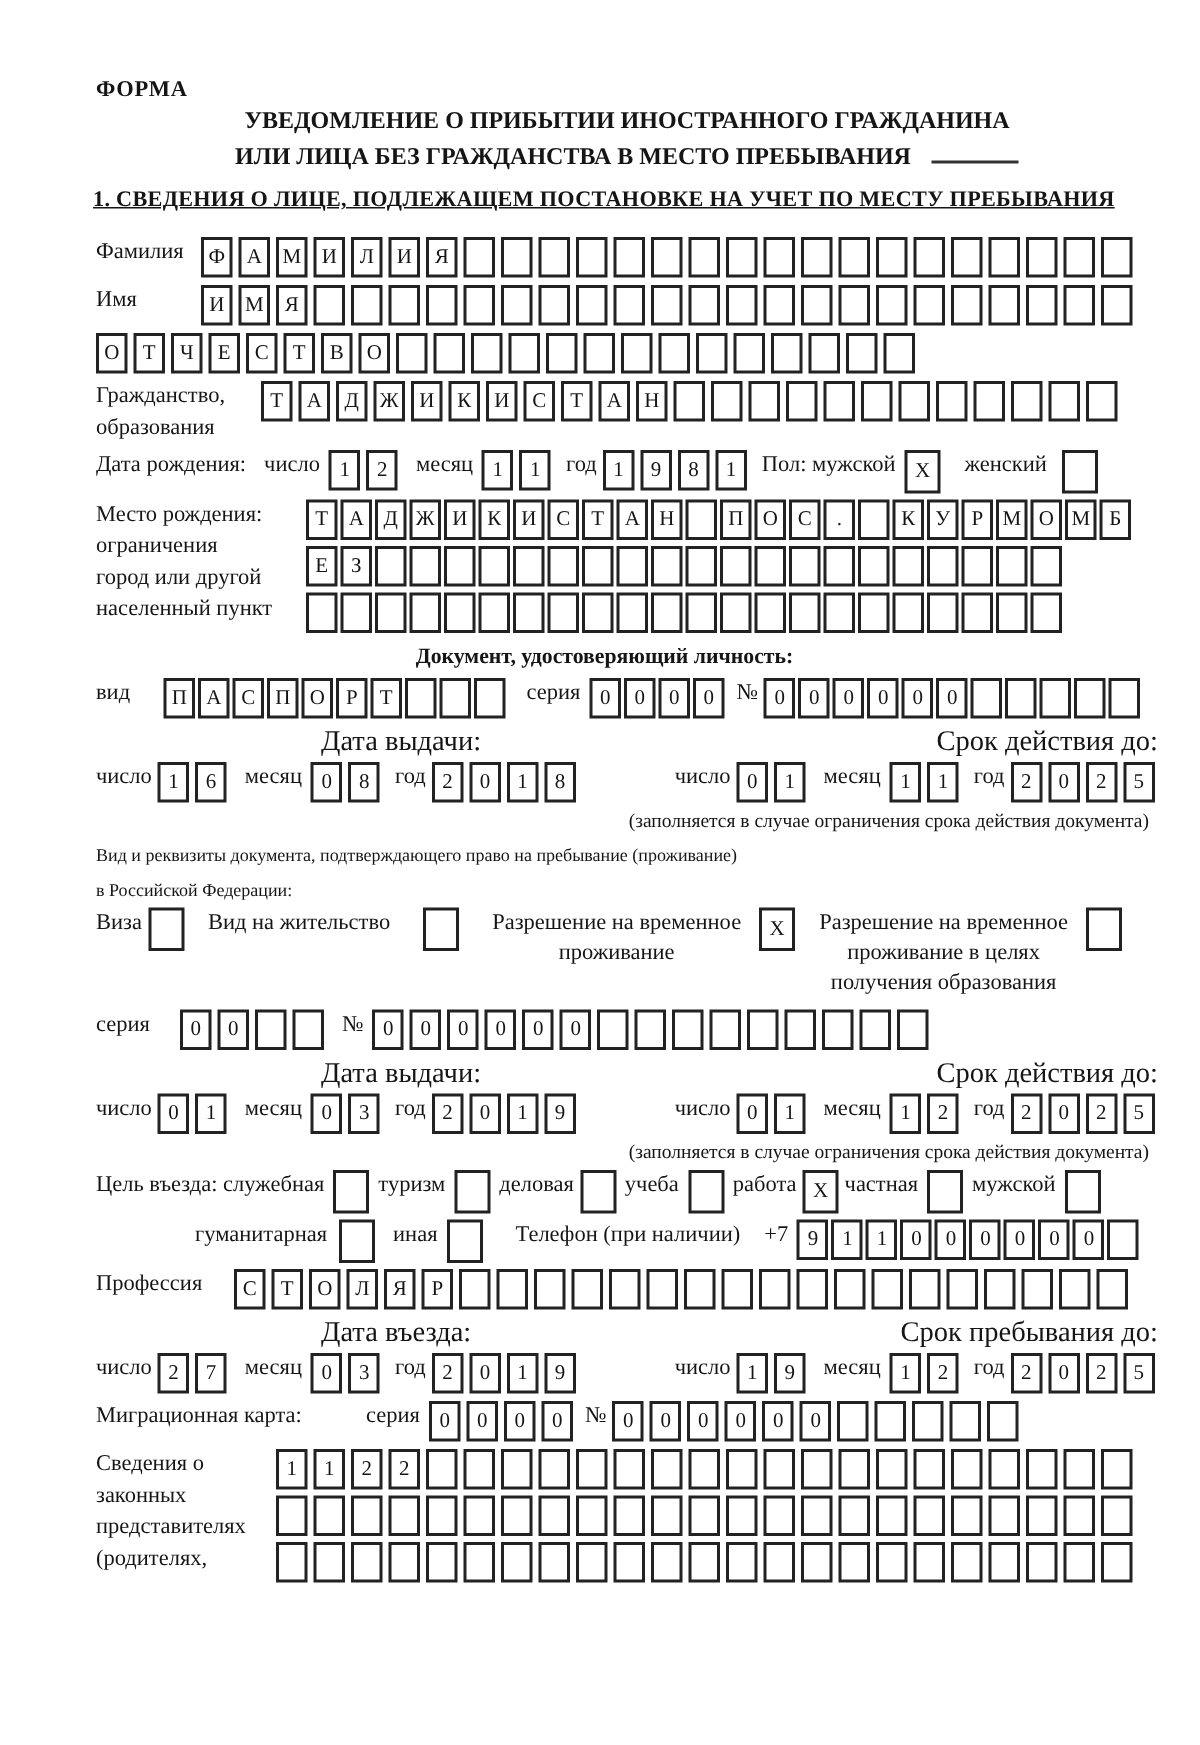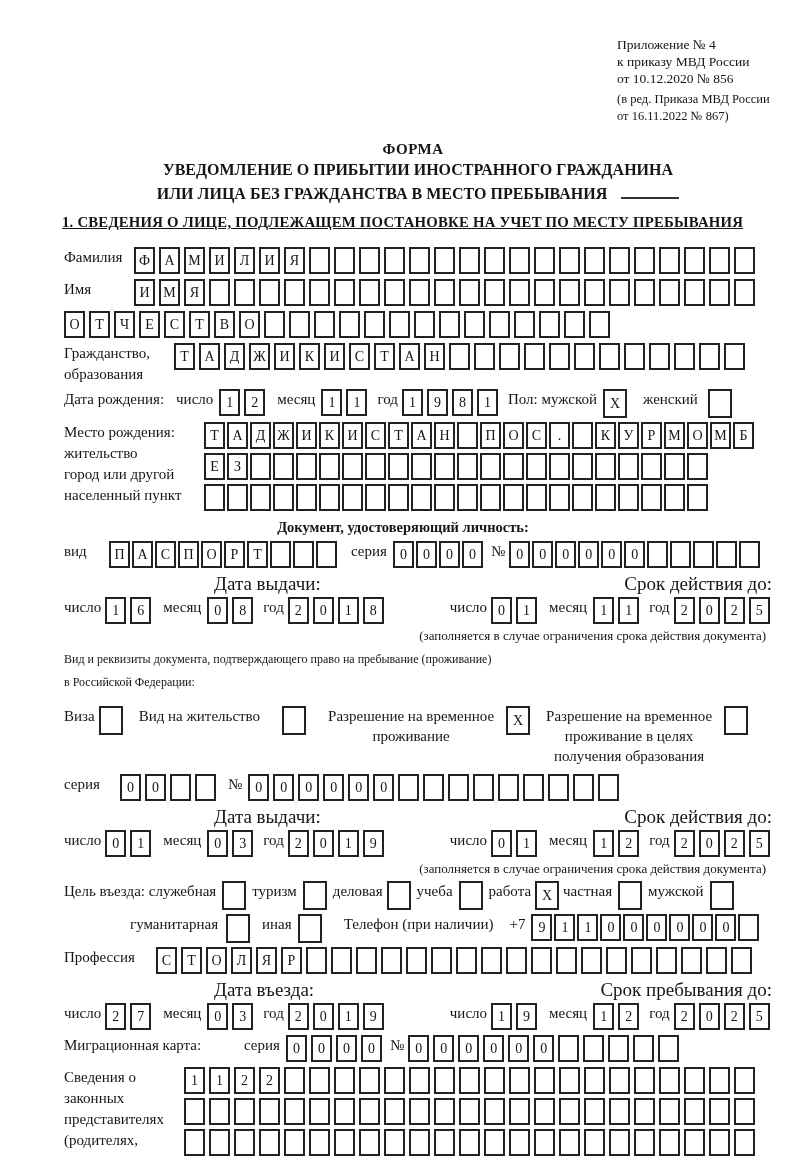--- a/index.html
+++ b/index.html
@@ -7,21 +7,21 @@
   .page {
     position:relative; width:800px; height:1163px; overflow:hidden;
     background:#ffffff; color:#151515;
     font-family:"Liberation Serif","DejaVu Serif",serif;
     font-size:15px; padding:36px 28px 14px 64px;
   }
   
   .hdr { margin-left:553px; font-size:13.5px; line-height:17px; }
   .hdr .sub { font-size:12.5px; }
   .hdr .gap { margin-top:4px; }
-  .forma { text-align:center; padding-right:10px; font-weight:bold; font-size:15px; margin-top:16px; letter-spacing:0.5px; }
+  .forma { text-align:left; padding-right:10px; font-weight:bold; font-size:15px; margin-top:16px; letter-spacing:0.5px; }
   
   .title { text-align:center; font-weight:bold; font-size:16px; line-height:24px; }
   .blank-line { display:inline-block; width:58px; border-bottom:2.5px solid #333; margin-left:14px; vertical-align:baseline; }
   .sec-heading { font-weight:bold; font-size:14.8px; margin:8px 0 16px -2px; letter-spacing:0.2px; white-space:nowrap;text-decoration:underline; }
   
   .row { display:flex; margin-bottom:4px; min-height:28px; }
   .row.top { align-items:flex-start; }
   .label { flex:none; line-height:21px; }
   .cells { display:flex; flex:none; }
   .cell {
@@ -43,27 +43,20 @@
   .note { text-align:right; font-size:13px; padding-right:6px; margin:-1px 0 4px; }
   .plain { font-size:12px; line-height:23px; }
   .center-label { text-align:center; line-height:20px; }
   .nowrap { white-space:nowrap; }
 </style>
 </head>
 <body>
 
 <div class="page">
 
-  <div class="hdr">
-    <div>Приложение № 4</div>
-    <div>к приказу МВД России</div>
-    <div>от 10.12.2020 № 856</div>
-    <div class="sub gap">(в ред. Приказа МВД России</div>
-    <div class="sub">от 16.11.2022 № 867)</div>
-  </div>
 
   <div class="forma">ФОРМА</div>
 
   <div class="title">
     <div>УВЕДОМЛЕНИЕ О ПРИБЫТИИ ИНОСТРАННОГО ГРАЖДАНИНА</div>
     <div><span>ИЛИ ЛИЦА БЕЗ ГРАЖДАНСТВА В МЕСТО ПРЕБЫВАНИЯ</span><span class="blank-line"></span></div>
   </div>
 
   <div class="sec-heading">1. СВЕДЕНИЯ О ЛИЦЕ, ПОДЛЕЖАЩЕМ ПОСТАНОВКЕ НА УЧЕТ ПО МЕСТУ ПРЕБЫВАНИЯ</div>
 
@@ -213,21 +206,21 @@
       </span>
     <span class="label ml16 mr10">женский</span>
     <span class="cells box">
         <span class="cell"></span>
       </span>
   </div>
 
   <div class="row top stack">
     <span class="label w140">
       <div>Место рождения:</div>
-      <div>жительство</div>
+      <div>ограничения</div>
       <div>город или другой</div>
       <div>населенный пункт</div>
     </span>
     <span>
       <div class="cells tight">
           <span class="cell">Т</span>
           <span class="cell">А</span>
           <span class="cell">Д</span>
           <span class="cell">Ж</span>
           <span class="cell">И</span>
@@ -379,21 +372,21 @@
         <span class="cell">2</span>
         <span class="cell">0</span>
         <span class="cell">2</span>
         <span class="cell">5</span>
       </span>
   </div>
 
   <div class="note">(заполняется в случае ограничения срока действия документа)</div>
 
   <div class="plain">Вид и реквизиты документа, подтверждающего право на пребывание (проживание)</div>
-  <div class="plain" style="margin-bottom:12px">в Российской Федерации:</div>
+  <div class="plain" style="margin-bottom:0">в Российской Федерации:</div>
 
   <div class="row top" style="margin-bottom:8px">
     <span class="label">Виза</span>
     <span class="cells box ml4">
         <span class="cell"></span>
       </span>
     <span class="label ml16">Вид на жительство</span>
     <span class="cells box ml22">
         <span class="cell"></span>
       </span>

